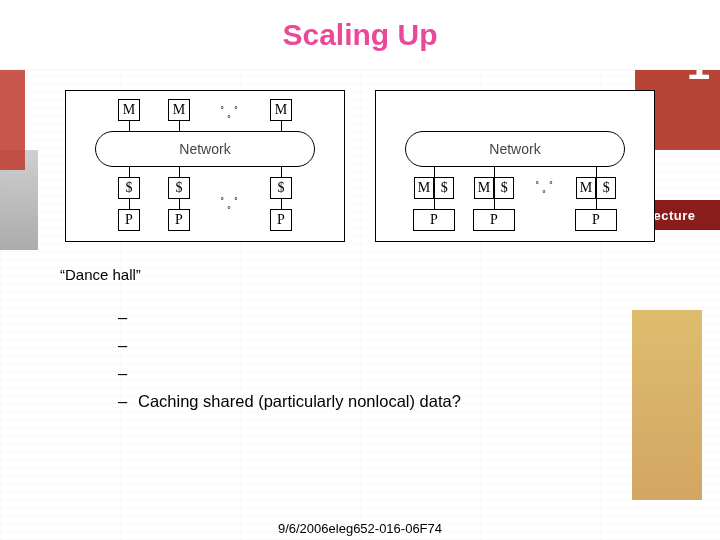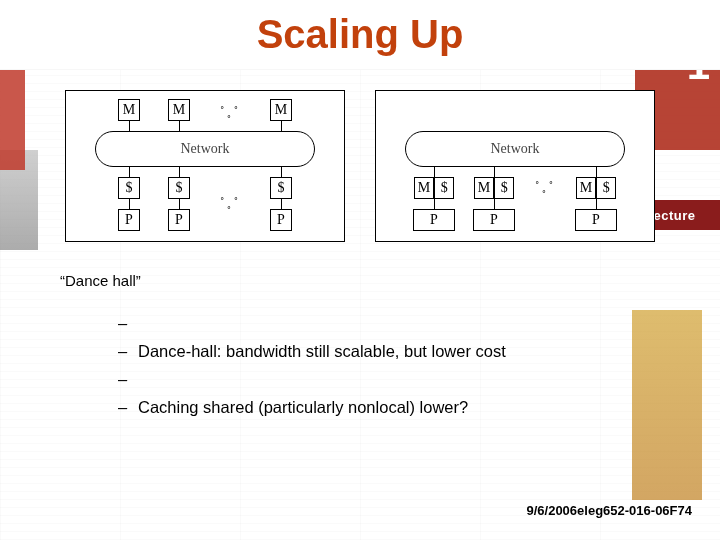--- a/index.html
+++ b/index.html
@@ -43,23 +43,23 @@
   .title-band {
     width: 100%;
     height: 70px;
     background: #fff;
     display: flex;
     align-items: center;
     justify-content: center;
     border-bottom: 1px solid rgba(0,0,0,0.03);
   }
   .title {
-    font-size: 40px;
+    font-size: 30px;
     font-weight: bold;
-    color: #c2410c;
+    color: #ec4899;
   }
 
   .diagrams {
     display: flex;
     justify-content: center;
     gap: 30px;
     margin-top: 20px;
   }
   .diagram {
     width: 280px;
@@ -102,21 +102,21 @@
     background: #000;
   }
   .network {
     width: 220px;
     height: 36px;
     border: 1px solid #000;
     border-radius: 18px;
     display: flex;
     align-items: center;
     justify-content: center;
-    font-family: Liberation Serif, serif;
+    font-family: Liberation Sans, sans-serif;
     font-size: 14px;
     color: #444;
     background: #fff;
   }
   .node-col {
     display: flex;
     flex-direction: column;
     align-items: center;
   }
   .node-group {
@@ -125,21 +125,21 @@
     align-items: center;
   }
   .pair {
     display: flex;
   }
   .pair .box { min-width: 20px; }
 
   .captions {
     display: flex;
     justify-content: space-between;
-    margin-top: 30px;
+    margin-top: 24px;
     font-size: 15px;
     padding: 0 60px;
     flex-direction: column;
   }
 
   .bullets {
     margin-top: 20px;
     padding-left: 118px;
     font-size: 16.5px;
     line-height: 1.7;
@@ -148,29 +148,28 @@
     list-style: none;
     display: flex;
   }
   .bullets .dash {
     width: 20px;
     flex-shrink: 0;
   }
 
   .footer {
     position: absolute;
-    bottom: 22px;
+    bottom: 4px;
     left: 0;
     width: 100%;
     display: flex;
-    justify-content: flex-end;
+    justify-content: center;
     font-size: 13px;
     padding: 0 28px;
     color: #000;
-    font-weight: bold;
   }
 </style>
 </head>
 <body>
 
 <div class="bg">
   <div class="bg-text"></div>
   <div class="bg-gray"></div>
   <div class="bg-red1"></div>
   <div class="bg-red2">1</div>
@@ -266,28 +265,27 @@
   <div class="captions">
     <span>“Dance hall”</span>
   </div>
 
   <ul class="bullets">
     <li>
         <span class="dash">–</span>
       </li>
     <li>
         <span class="dash">–</span>
-        <span>Dance-hall:  bandwidth still scalable, but lower cost</span>
-      </li>
-    <li>
-        <span class="dash">–</span>
-      </li>
-    <li>
-        <span class="dash">–</span>
-        <span>Caching shared (particularly nonlocal) lower?</span>
+      </li>
+    <li>
+        <span class="dash">–</span>
+      </li>
+    <li>
+        <span class="dash">–</span>
+        <span>Caching shared (particularly nonlocal) data?</span>
       </li>
   </ul>
 
   <div class="footer">
     <span>9/6/2006</span>
     <span>eleg652-016-06F</span>
     <span>74</span>
   </div>
 
 </div>

